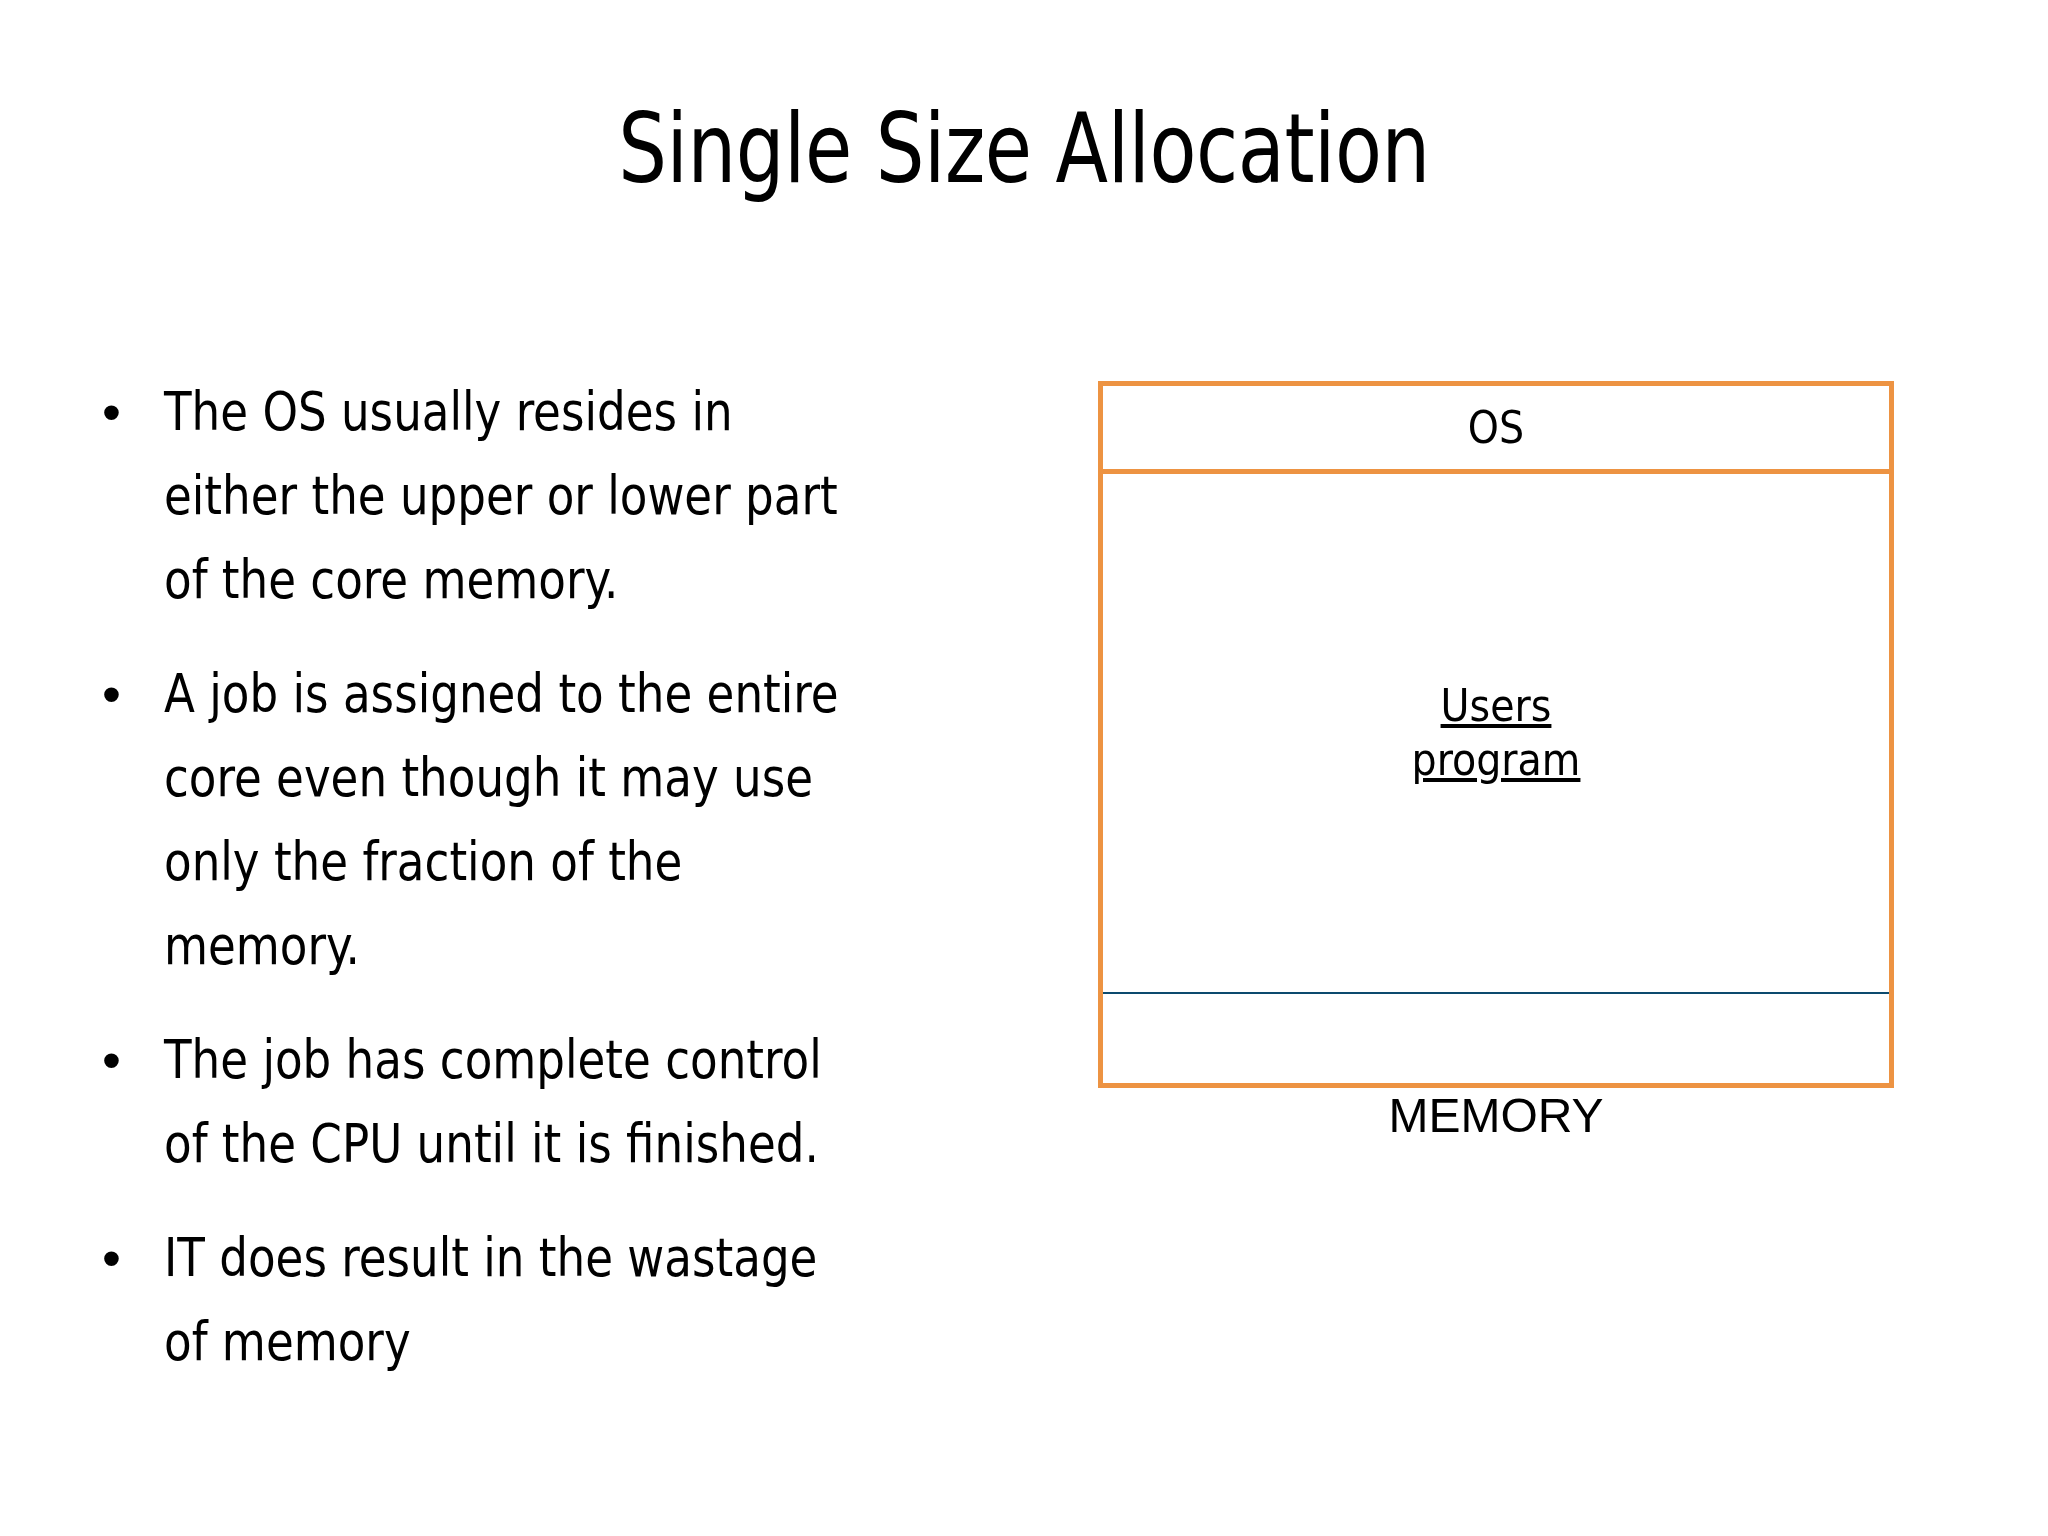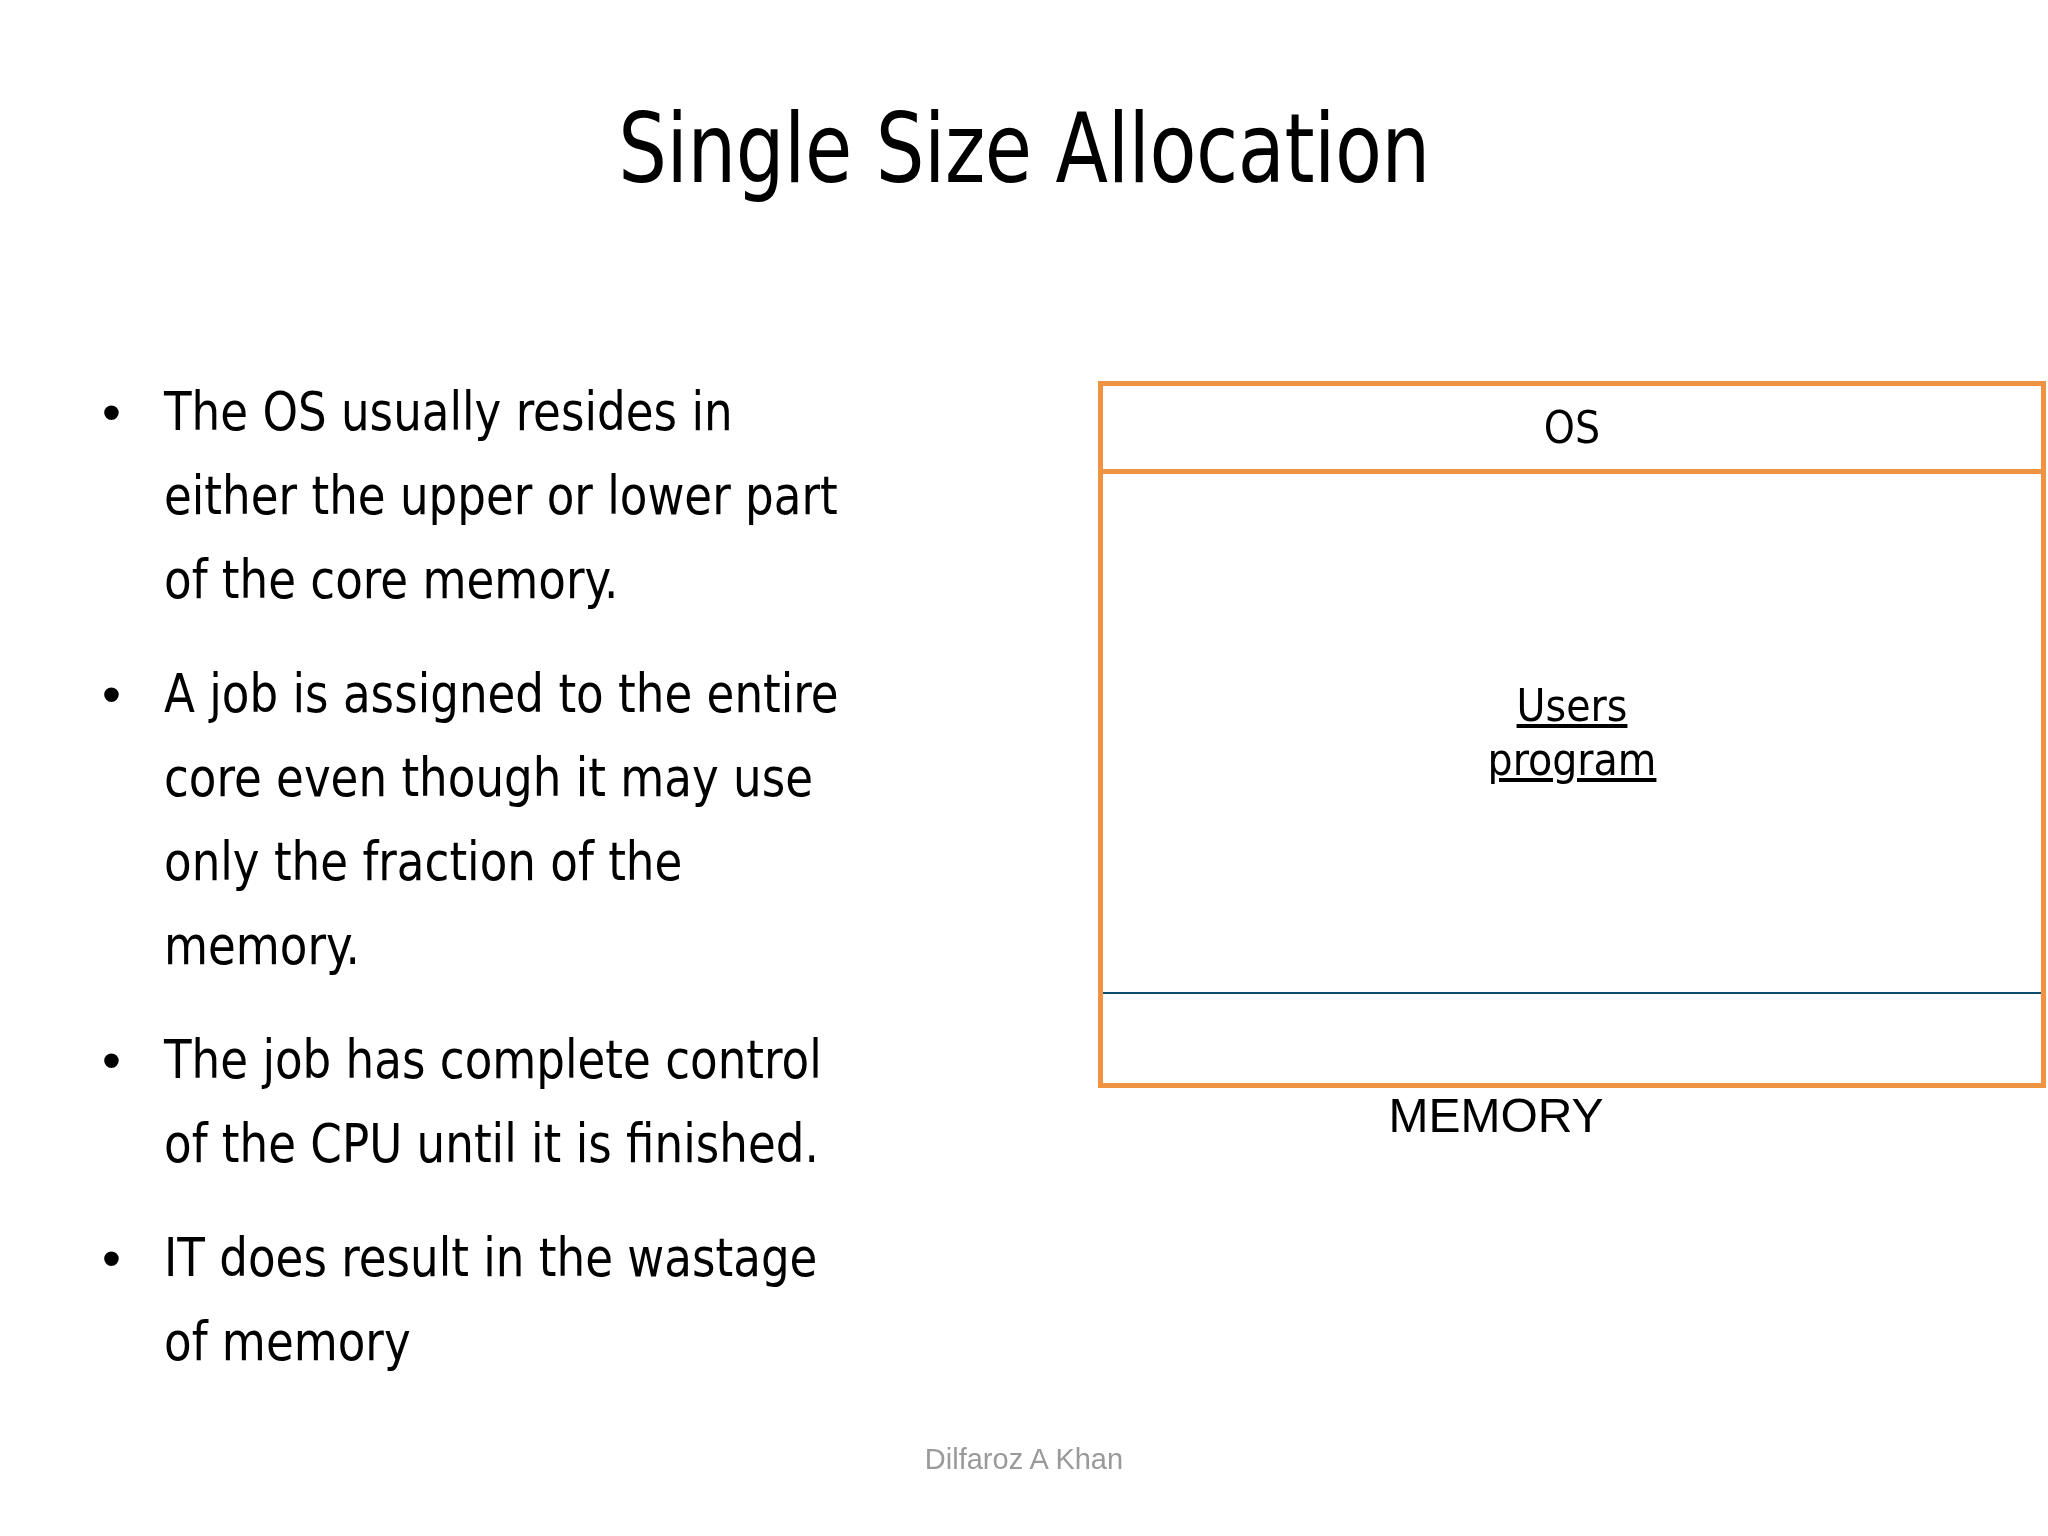--- a/index.html
+++ b/index.html
@@ -73,21 +73,21 @@
     transform: scaleX(0.93);
     transform-origin: left top;
     width: 108%;
   }
 
   
   .memory-diagram {
     position: absolute;
     left: 1098px;
     top: 381px;
-    width: 948px;
+    width: 796px;
     height: 707px;
     border: 5px solid #ED9342;
     box-sizing: border-box;
     background: #ffffff;
   }
   .mem-block {
     box-sizing: border-box;
     width: 100%;
     display: flex;
     align-items: center;
@@ -169,15 +169,14 @@
   </div>
 
   <div class="memory-diagram">
     <div class="mem-block mem-block-os">OS</div>
     <div class="mem-block mem-block-user">Users
 program</div>
   </div>
 
   <div class="memory-caption">MEMORY</div>
 
-  <div class="slide-footer">Dilfaroz A Khan</div>
 
 </div>
 
 </body></html>

